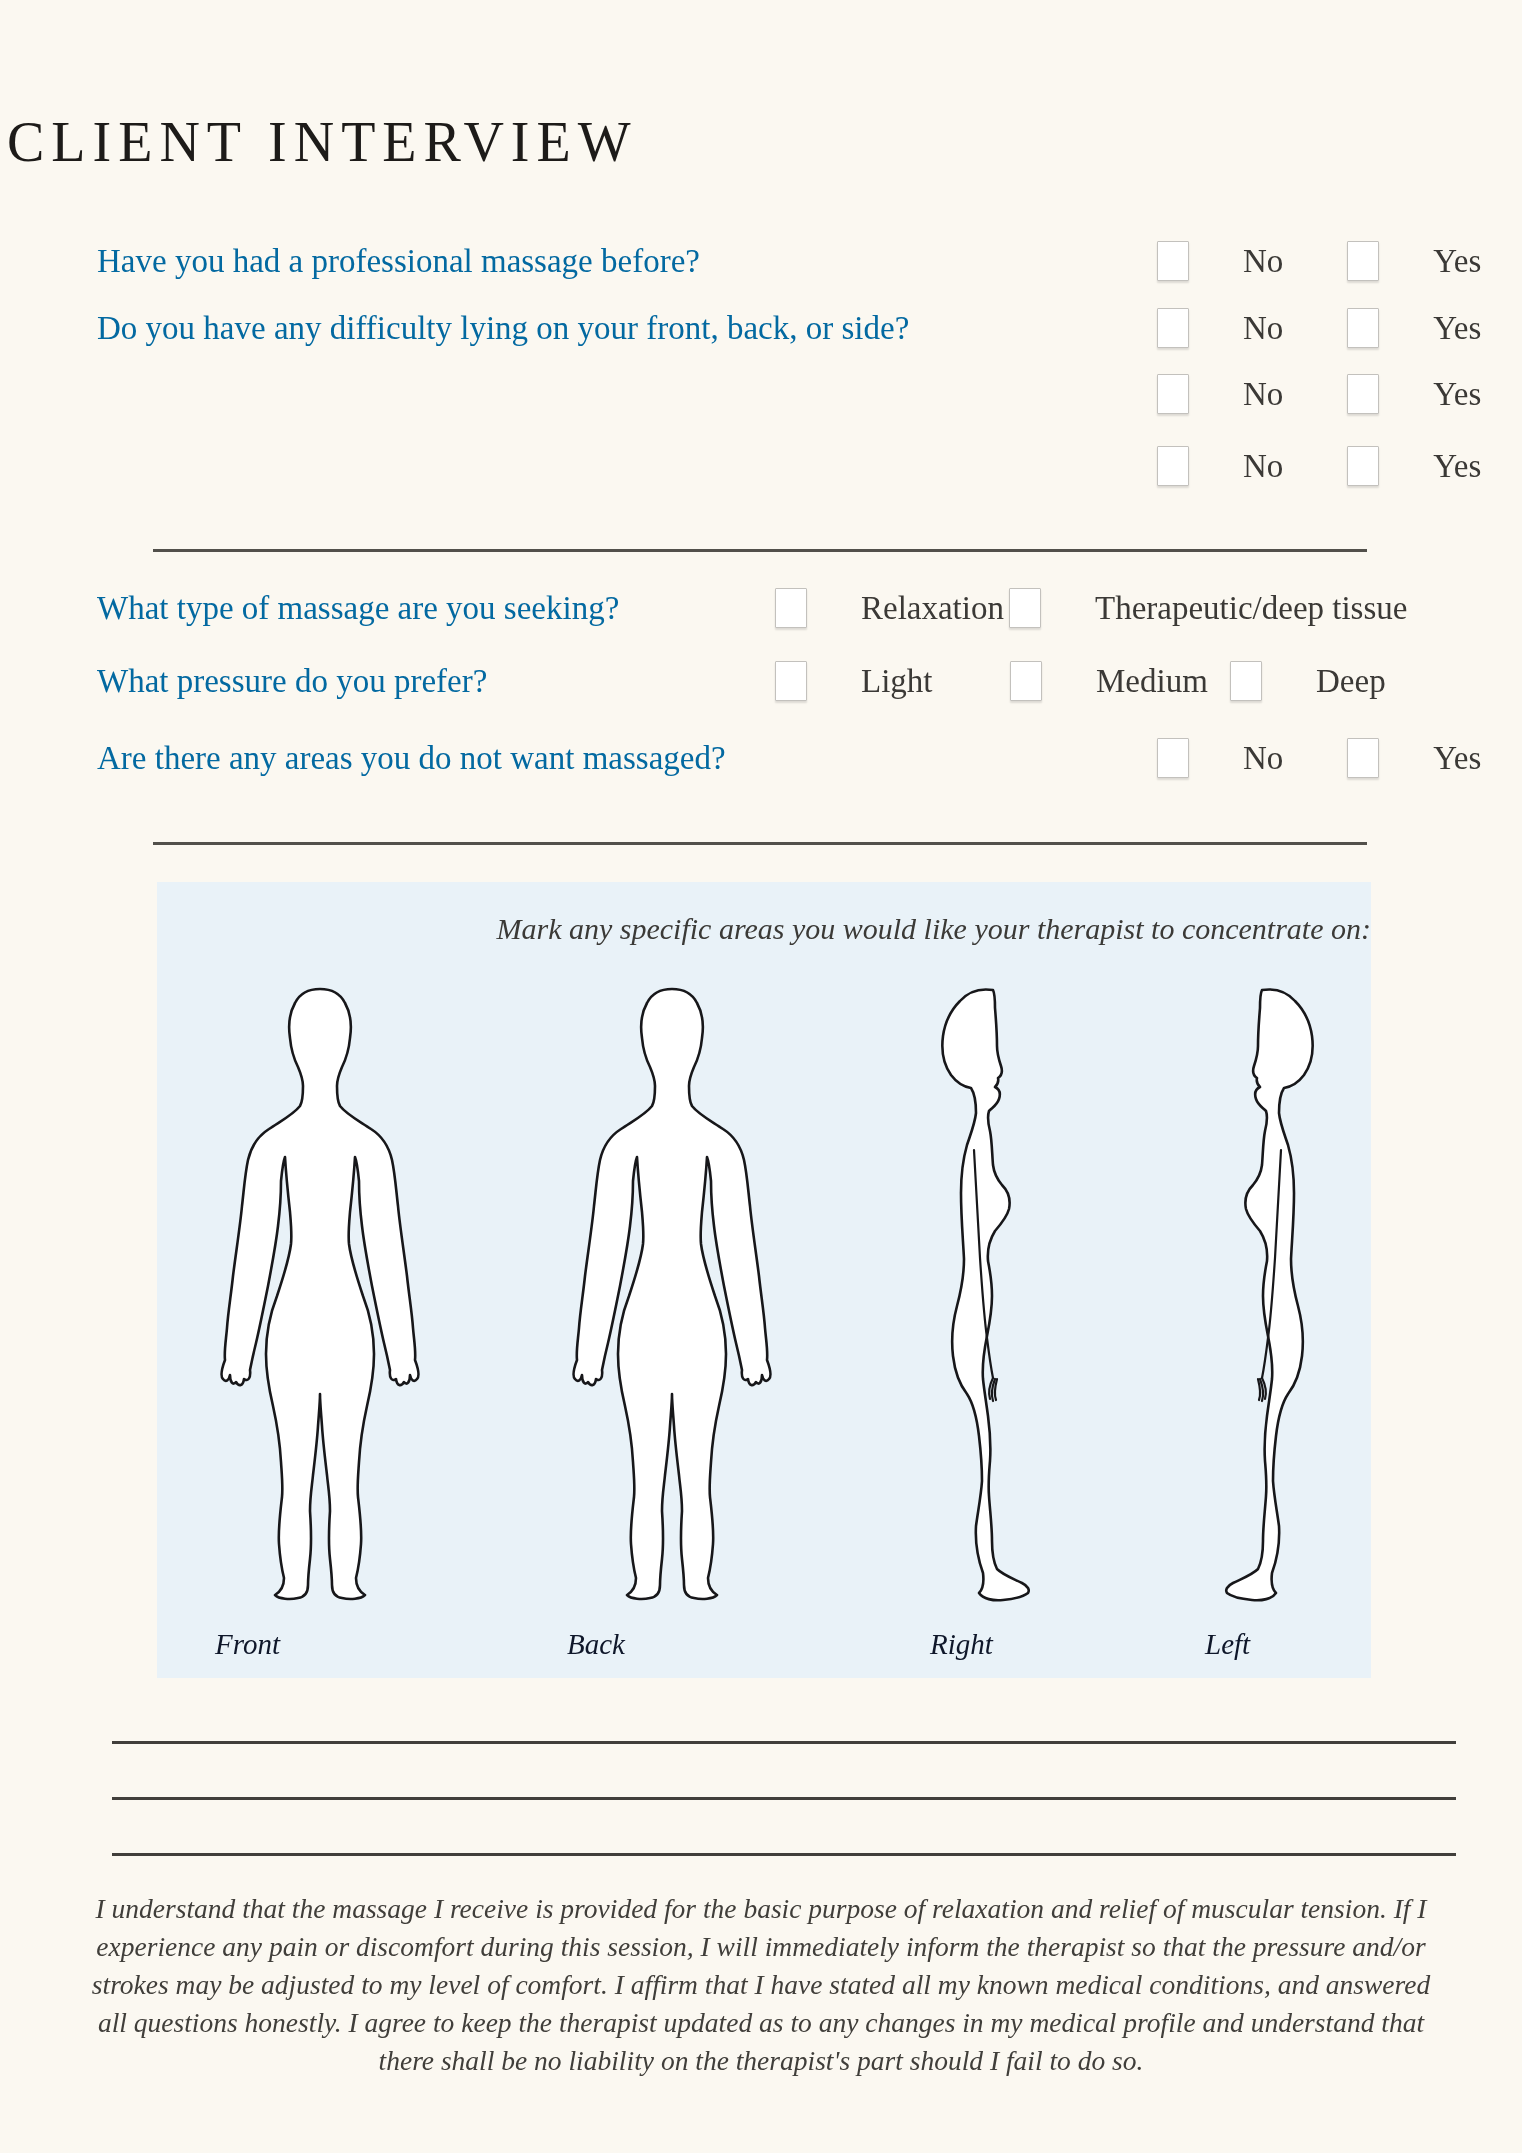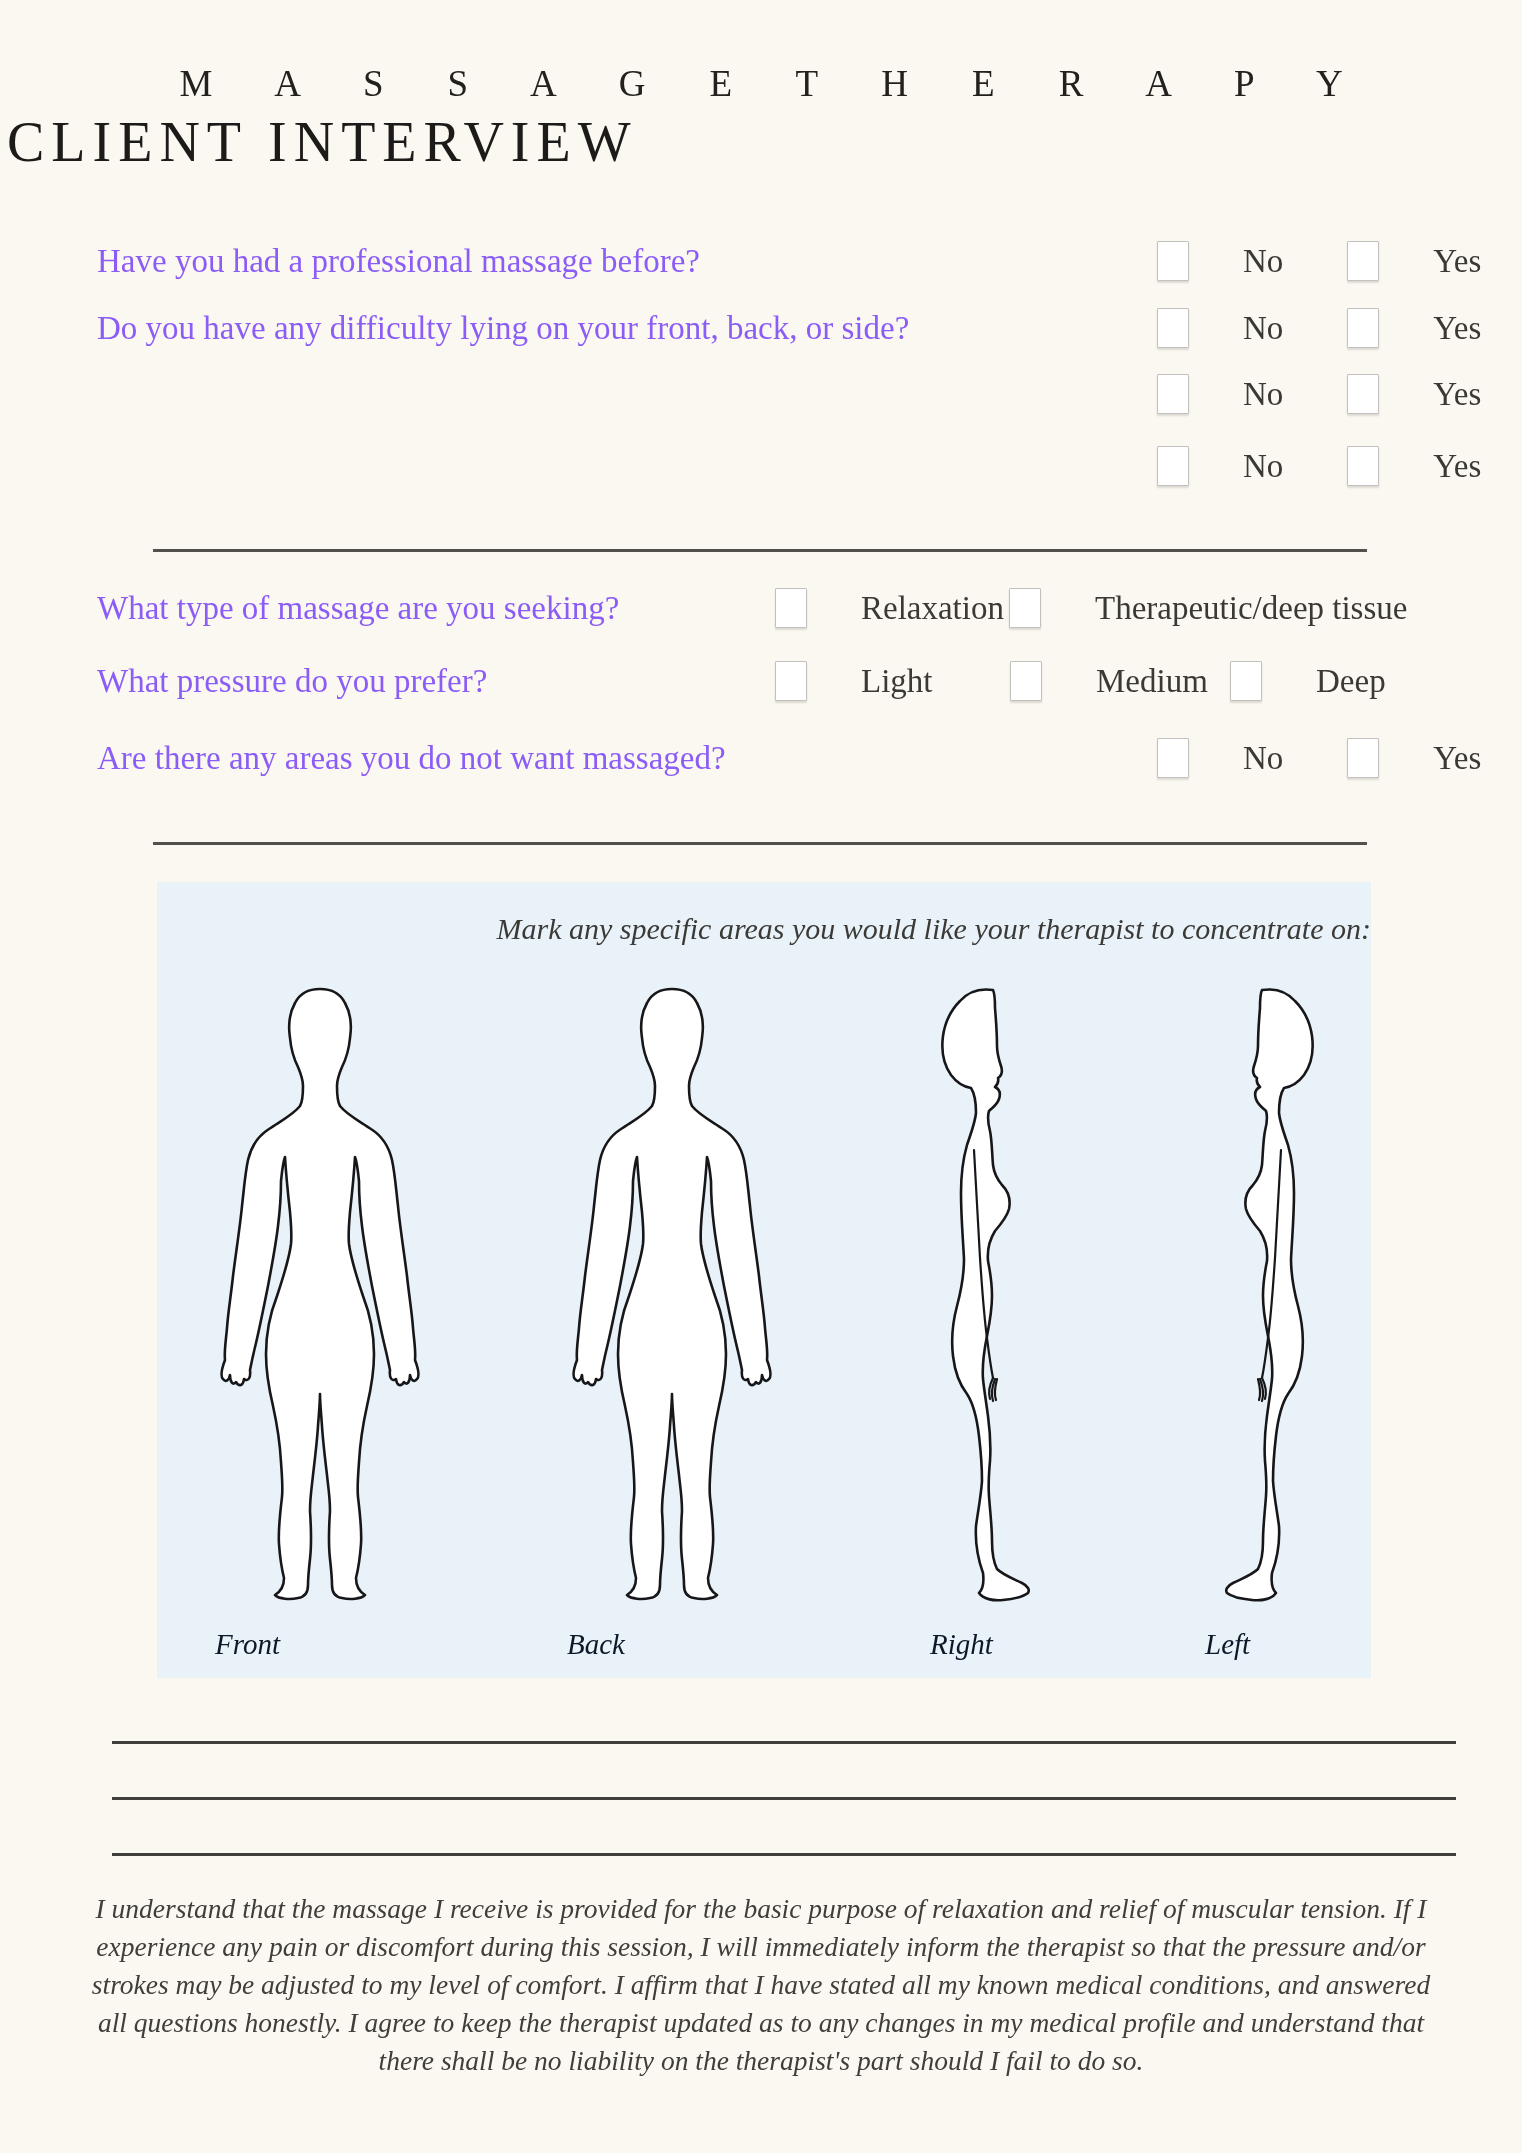--- a/index.html
+++ b/index.html
@@ -18,21 +18,21 @@
     font-size:37px;letter-spacing:0.74em;padding-left:0.74em;
     color:#23211e;box-sizing:border-box;
   }
   .title{
     position:absolute;top:110px;left:0;width:100%;
     font-size:56px;letter-spacing:0.125em;padding-left:0.125em;
     color:#1d1b19;box-sizing:border-box;
   }
   
   .q-row{position:absolute;left:97px;height:46px;display:flex;align-items:center;}
-  .q-text{font-size:33px;color:#8b5cf6;white-space:nowrap;}
+  .q-text{font-size:33px;color:#0369a1;white-space:nowrap;}
   .opt-group{position:absolute;display:flex;align-items:center;height:46px;gap:46px;}
   .cb{
     width:30px;height:38px;background:#ffffff;
     border:1.6px solid #c3c1bd;border-radius:1px;
     box-shadow:0 2px 2px rgba(0,0,0,0.12);
     margin-right:8px;flex:0 0 auto;
   }
   .opt-label{font-size:33px;color:#3b3936;white-space:nowrap;margin-right:18px;}
   .opt-label:last-child{margin-right:0;}
   
@@ -60,21 +60,20 @@
     position:absolute;top:1890px;left:85px;width:1352px;
     text-align:center;font-style:italic;
     font-size:27.5px;line-height:38px;color:#403e3a;
   }
 </style>
 </head>
 <body>
 
 <div class="page">
 
-  <div class="eyebrow">M A S S A G E   T H E R A P Y</div>
   <div class="title">CLIENT INTERVIEW</div>
 
   <div class="q-row" style="top:238px">
     <span class="q-text">Have you had a professional massage before?</span>
   </div>
   <div class="opt-group" style="left:1157px;top:238px">
     <span class="cb"></span>
     <span class="opt-label">No</span>
     <span class="cb"></span>
     <span class="opt-label">Yes</span>

